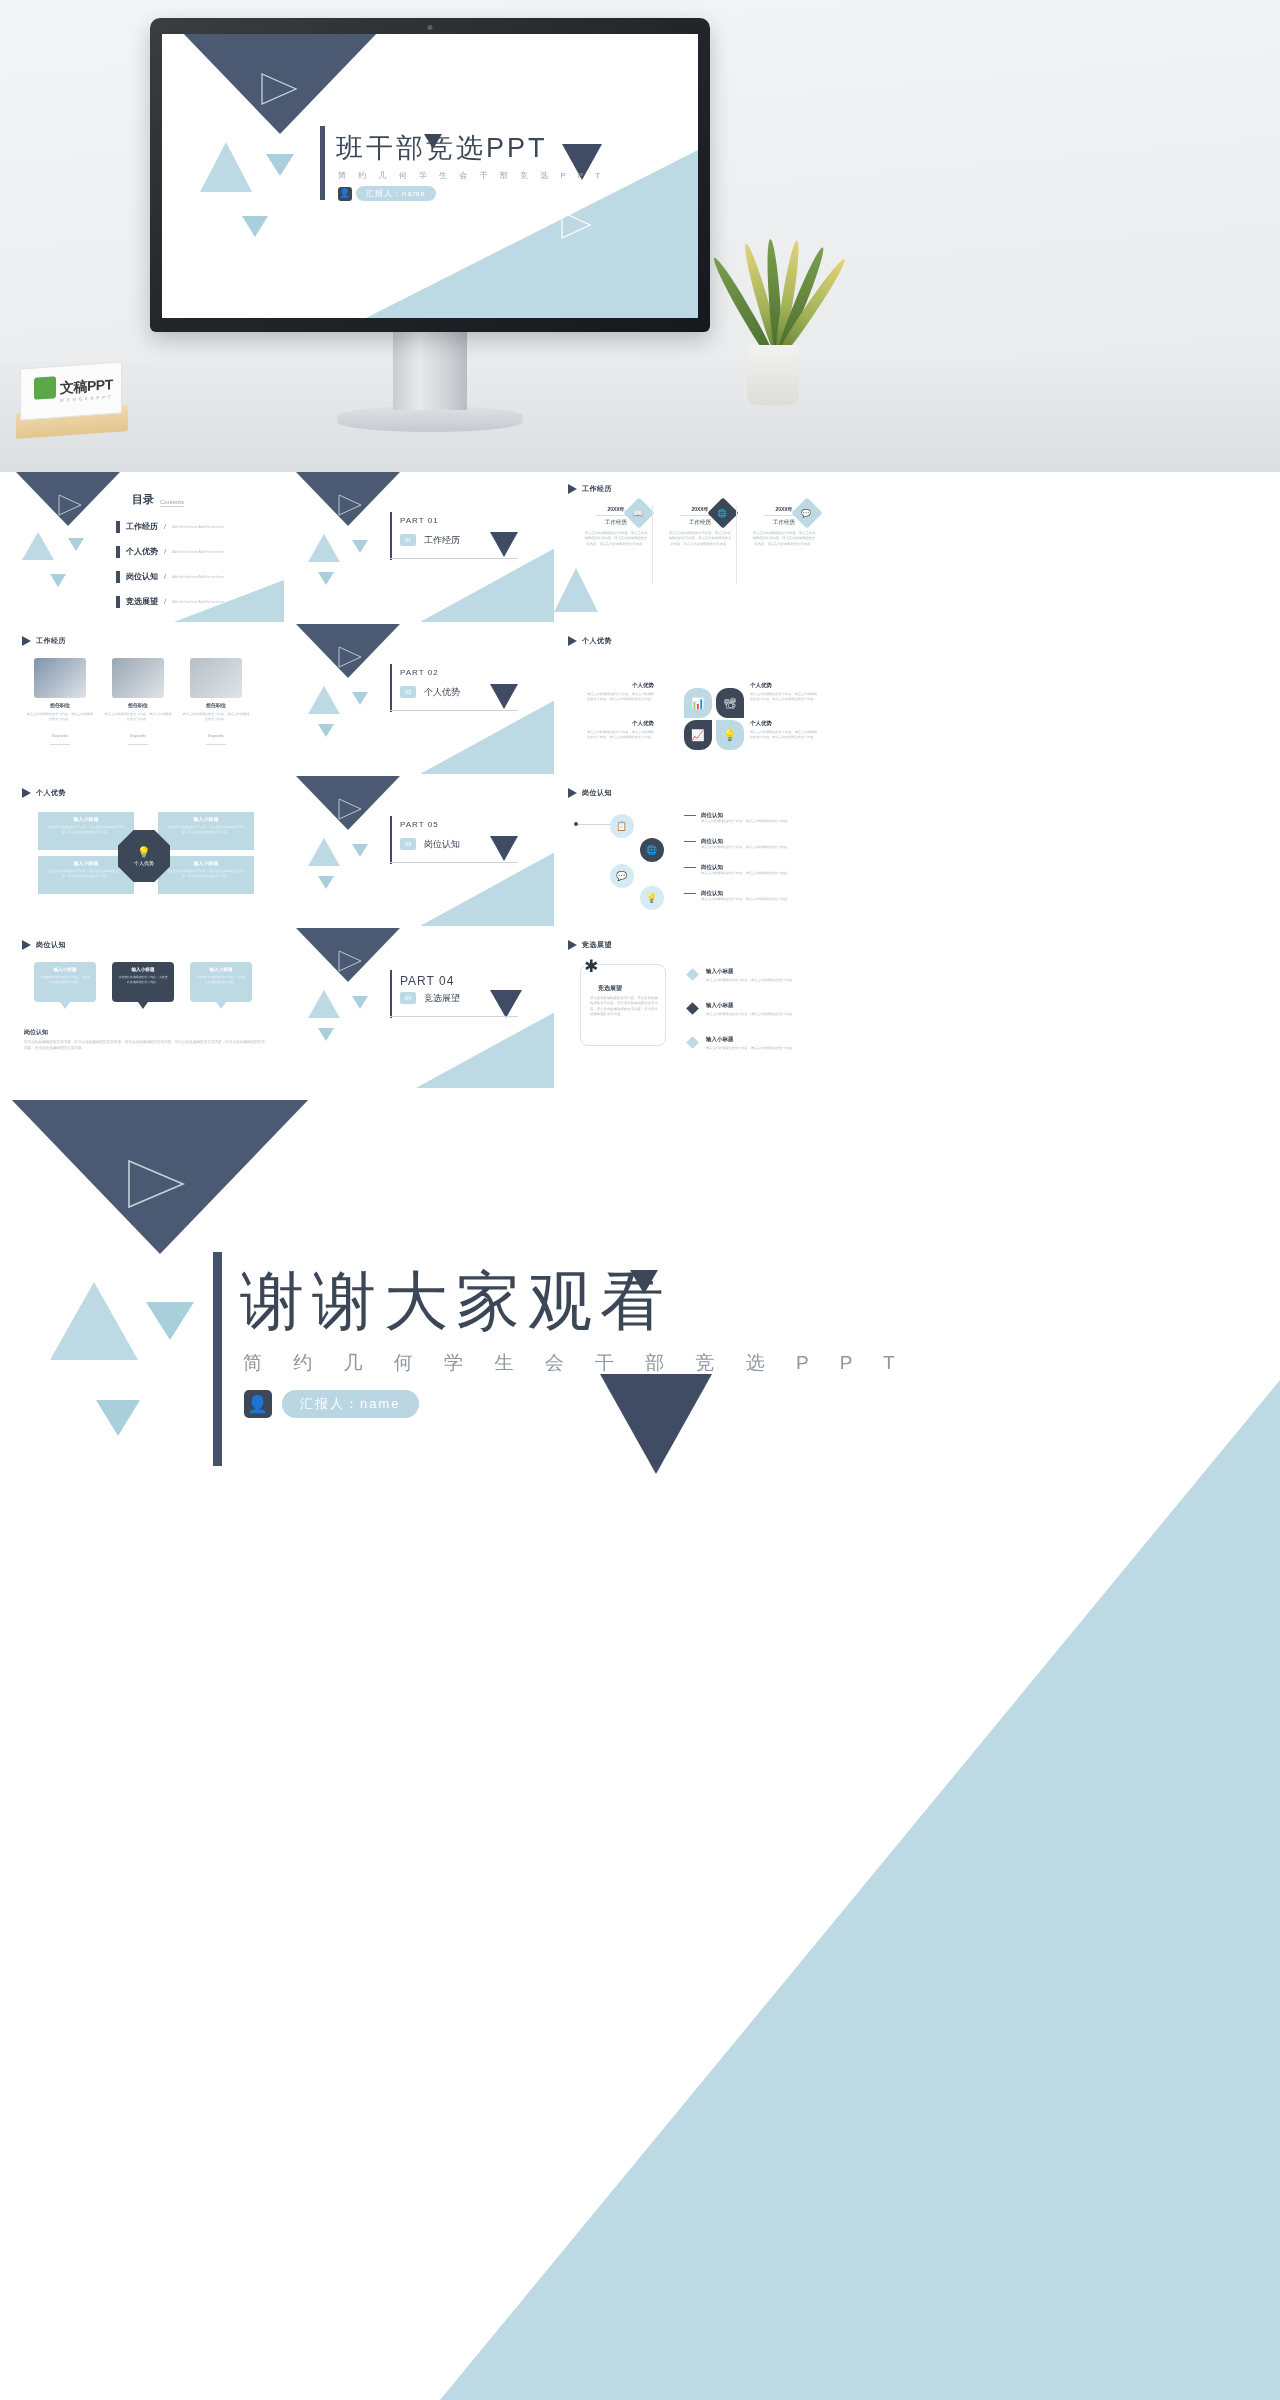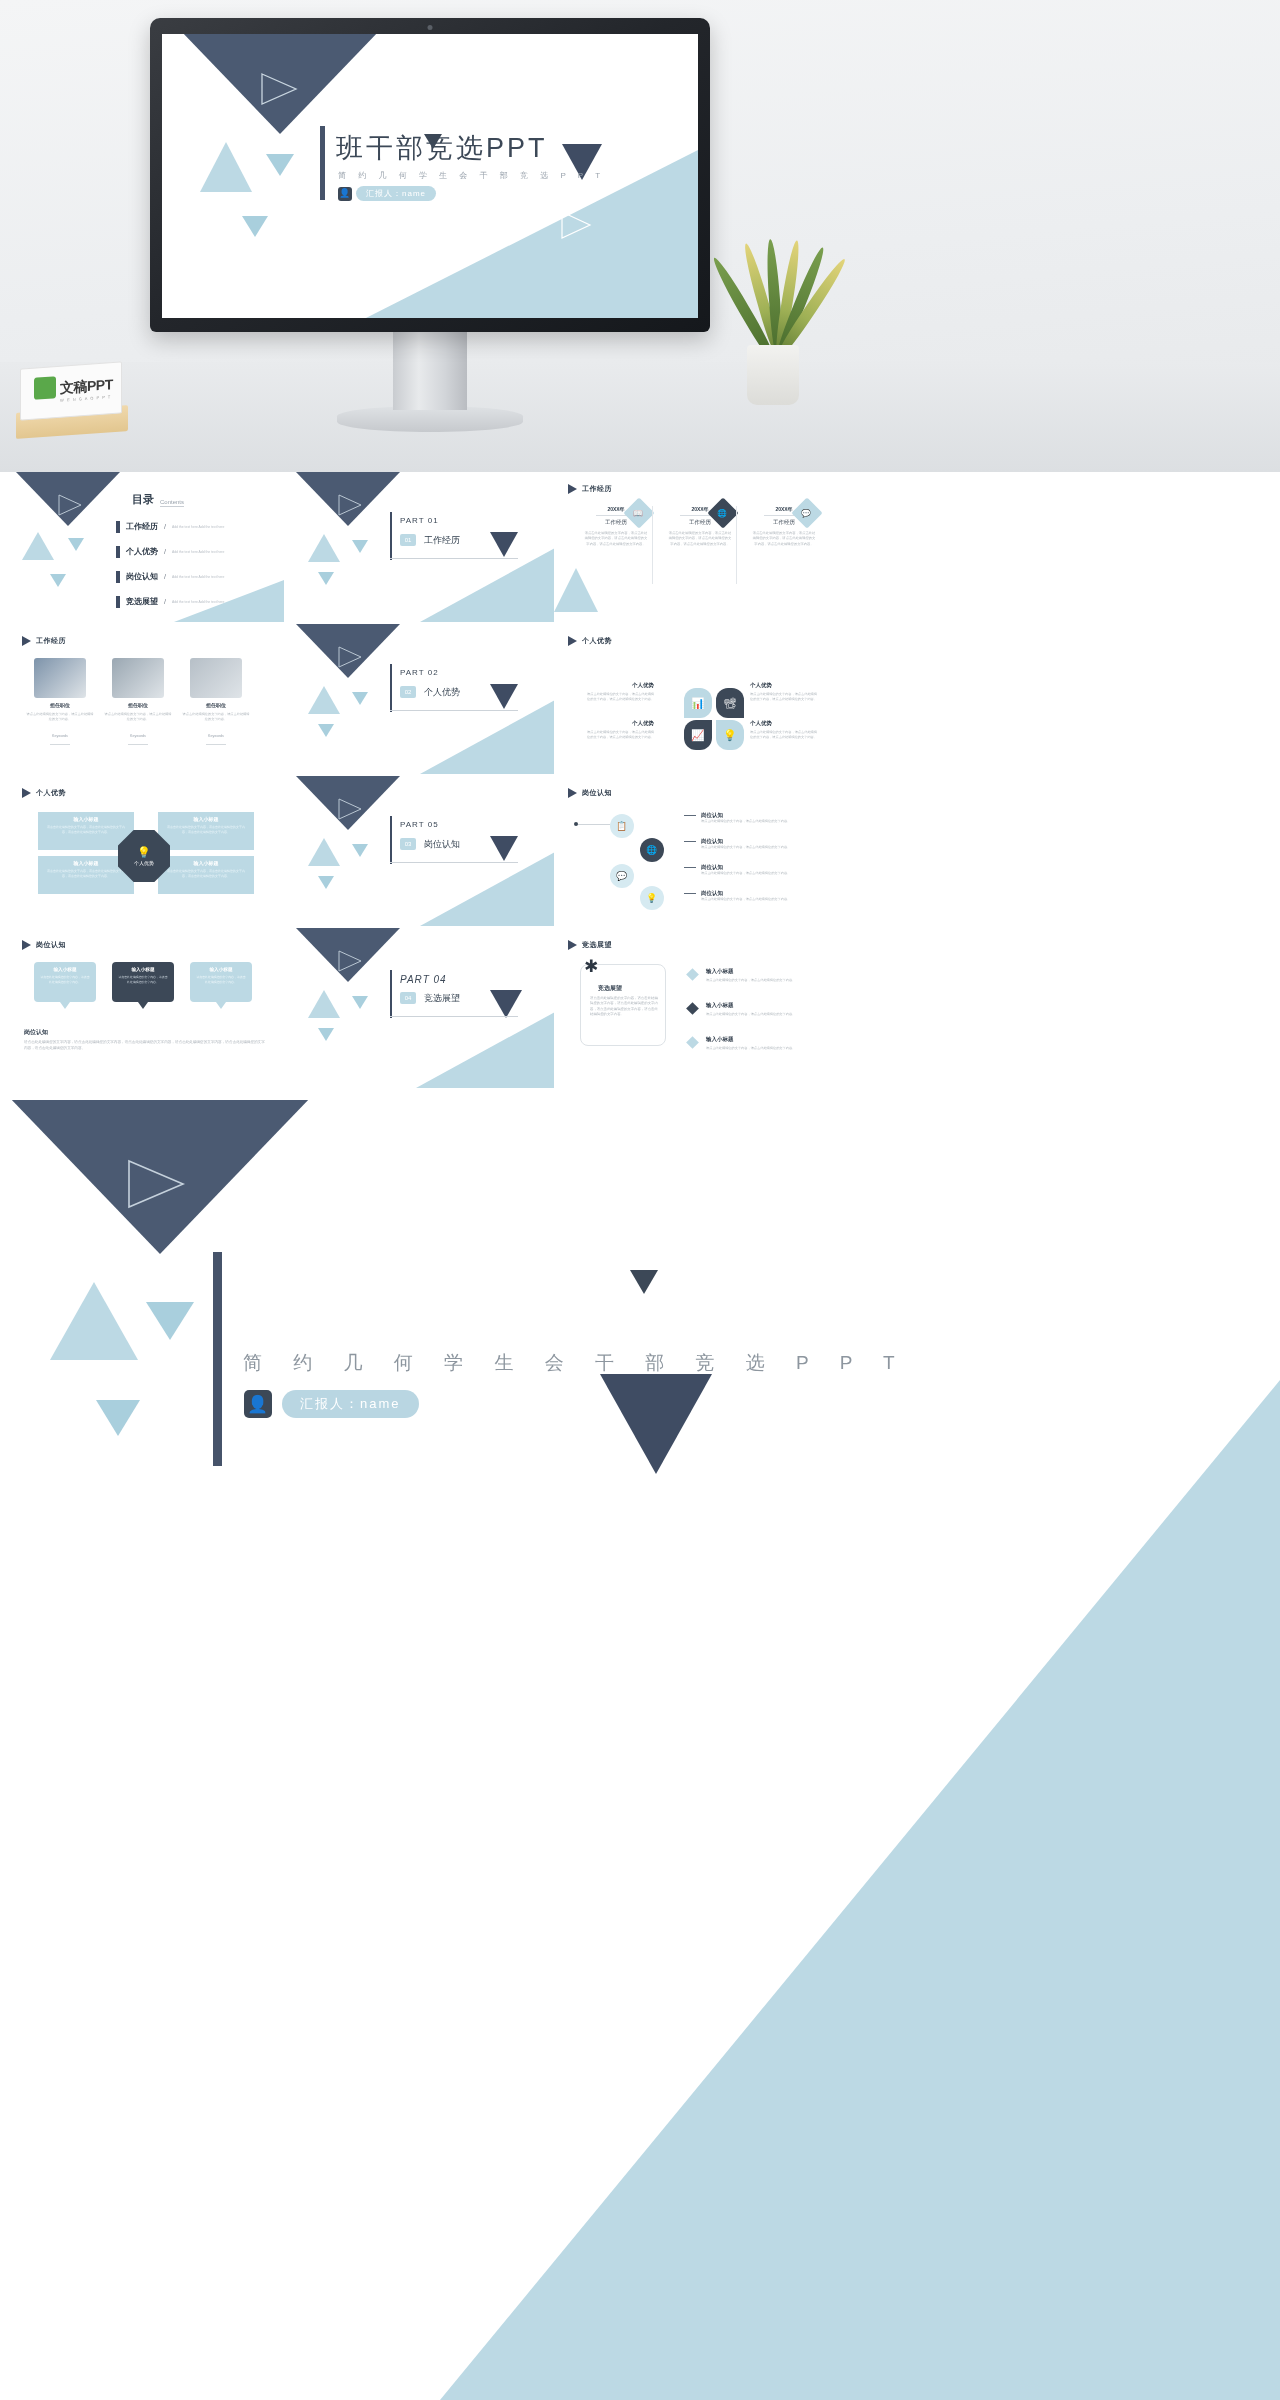--- a/index.html
+++ b/index.html
@@ -505,21 +505,21 @@
           <polygon points="1,1 23,11 1,21" fill="none" stroke="#b9c6d2" stroke-width="1"></polygon>
         </svg>
       <div class="lt" style="left:18px;top:62px;border-left:16px solid transparent;border-right:16px solid transparent;border-bottom:28px solid #bcd9e4;"></div>
       <div class="lt" style="left:62px;top:68px;border-left:8px solid transparent;border-right:8px solid transparent;border-top:13px solid #a9cfdd;"></div>
       <div class="lt" style="left:28px;top:100px;border-left:8px solid transparent;border-right:8px solid transparent;border-top:13px solid #a9cfdd;"></div>
       <svg width="276" height="160" style="position:absolute;left:0;top:0">
           <polygon points="276,78 276,160 126,160" fill="#bcd9e4"></polygon>
         </svg>
       <div class="lt" style="left:200px;top:62px;border-left:16px solid transparent;border-right:16px solid transparent;border-top:28px solid #3f4c63;"></div>
       <div class="accent-bar" style="left:100px;top:42px;width:2px;height:48px;"></div>
-      <div style="position:absolute;left:110px;top:46px;font-size:10px;color:#3c4857;letter-spacing:1px;font-style:italic;">PART 04</div>
+      <div style="position:absolute;left:110px;top:46px;font-size:12px;color:#3c4857;letter-spacing:1px;">PART 04</div>
       <div style="position:absolute;left:110px;top:64px;width:16px;height:12px;background:#bcd9e4;border-radius:2px;font-size:6px;color:#fff;text-align:center;line-height:12px;">04</div>
       <div style="position:absolute;left:134px;top:64px;font-size:9px;color:#33404f;">竞选展望</div>
       <div style="position:absolute;left:100px;top:88px;width:128px;height:1px;background:#cdd3d9;"></div>
     </div>
 
     <div class="thumb" style="left:554px;top:456px;width:276px;height:160px;">
       <div class="th-head" style="left:14px;top:12px;">
         <span class="th-arrow"></span>
         <span class="th-title">竞选展望</span>
       </div>
@@ -553,20 +553,21 @@
 
     <svg width="1280" height="1300" style="position:absolute;left:0;top:0">
       <polygon points="1280,280 1280,1300 440,1300" fill="#bcd9e4"></polygon>
     </svg>
     <div class="lt" style="left:600px;top:274px;border-left:56px solid transparent;border-right:56px solid transparent;border-top:100px solid #3f4c63;"></div>
     <svg width="92" height="80" style="position:absolute;left:596px;top:452px">
       <polygon points="4,4 84,40 4,76" fill="none" stroke="#ffffff" stroke-width="2.2"></polygon>
     </svg>
 
     <div class="fin-accent" style="left:213px;top:152px;height:214px;"></div>
+    <div class="fin-title" style="left:240px;top:158px;">谢谢大家观看</div>
     <div class="fin-sub" style="left:243px;top:250px;">简 约 几 何 学 生 会 干 部 竞 选 P P T</div>
     <div style="position:absolute;left:244px;top:290px;display:flex;align-items:center;gap:10px;">
       <div class="fin-badge-icon">👤</div>
       <div class="fin-badge-pill">汇报人：name</div>
     </div>
   </div>
 
 </div>
 
 </body></html>

